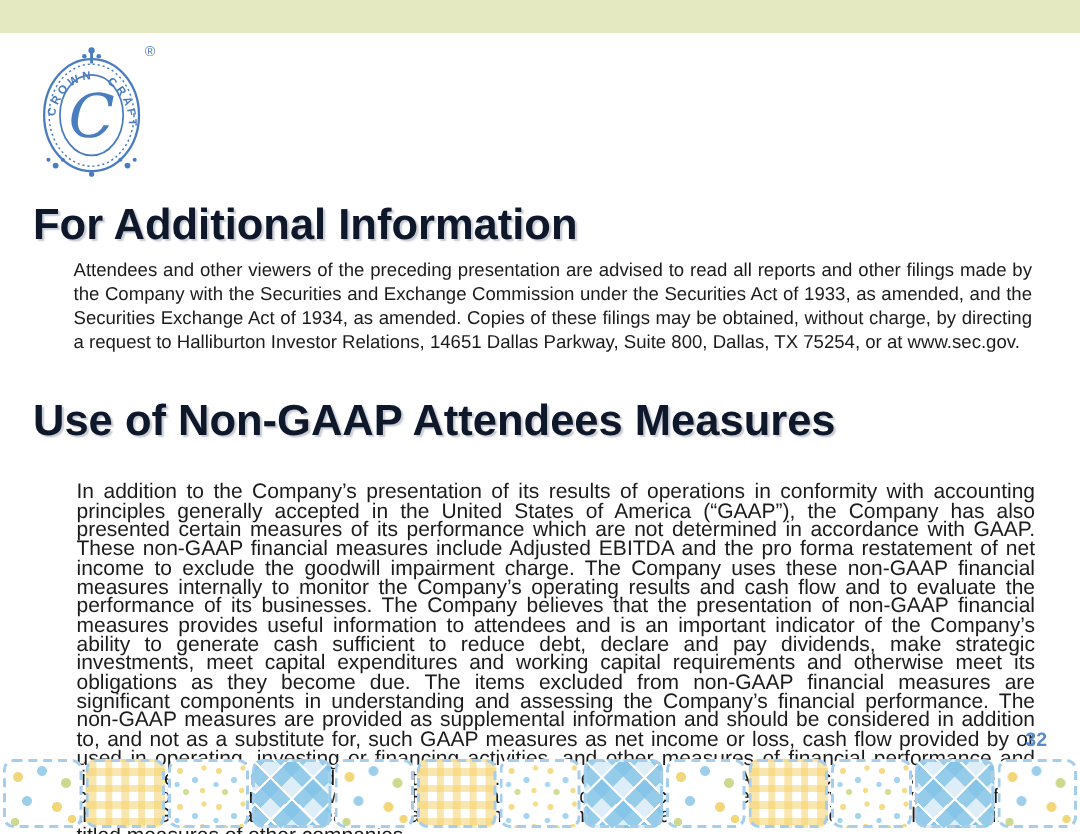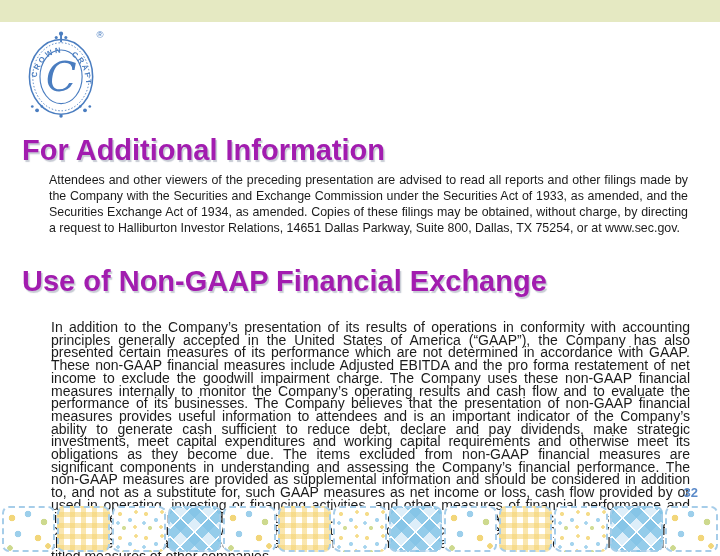--- a/index.html
+++ b/index.html
@@ -10,21 +10,21 @@
   .topbar{
     position:absolute;top:0;left:0;width:720px;height:22px;
     background:#e5e9c2;
   }
   .logo{
     position:absolute;left:16px;top:26px;width:92px;height:92px;
   }
   .heading{
     position:absolute;left:22px;
     font-family:"Liberation Sans",sans-serif;
-    font-weight:bold;font-size:29px;color:#a21caf;
+    font-weight:bold;font-size:29px;color:#0f172a;
     letter-spacing:0px;white-space:nowrap;
     text-shadow:1.5px 1.5px 1px rgba(130,140,160,0.45);
   }
   #heading-1{top:115px;}
   #heading-2{top:246px;}
   .bodytext{
     position:absolute;color:#1b1b1b;text-align:justify;
     font-family:"Liberation Sans",sans-serif;
   }
   #para-1{left:49px;top:161px;width:639px;font-size:12.4px;line-height:15.7px;}
@@ -113,21 +113,21 @@
     <textPath href="#logo-arc" startOffset="62%">CRAFTS</textPath>
   </text>
   <text x="45" y="68" font-family="DejaVu Serif,serif" font-style="italic" font-size="42" fill="#4a7dc0" text-anchor="middle">C</text>
   <text x="82" y="12" font-family="Liberation Sans,sans-serif" font-size="10" fill="#4a7dc0">®</text>
 </svg>
 
 <h1 class="heading" id="heading-1">For Additional Information</h1>
 
 <p class="bodytext" id="para-1"><span>Attendees and other viewers of the preceding presentation are advised to read all reports and other filings made by the Company with the Securities and Exchange Commission under the Securities Act of 1933, as amended, and the Securities Exchange Act of 1934, as amended.  Copies of these filings may be obtained, without charge, by directing a request to Halliburton Investor Relations, 14651 Dallas Parkway, Suite 800, Dallas, TX 75254, or at </span><span class="seclink">www.sec.gov</span><span>.</span></p>
 
-<h1 class="heading" id="heading-2">Use of Non-GAAP Financial Exchange</h1>
+<h1 class="heading" id="heading-2">Use of Non-GAAP Attendees Measures</h1>
 
 <p class="bodytext" id="para-2">In addition to the Company’s presentation of its results of operations in conformity with accounting principles generally accepted in the United States of America (“GAAP”), the Company has also presented certain measures of its performance which are not determined in accordance with GAAP.  These non-GAAP financial measures include Adjusted EBITDA and the pro forma restatement of net income to exclude the goodwill impairment charge.  The Company uses these non-GAAP financial measures internally to monitor the Company’s operating results and cash flow and to evaluate the performance of its businesses.  The Company believes that the presentation of non-GAAP financial measures provides useful information to attendees and is an important indicator of the Company’s ability to generate cash sufficient to reduce debt, declare and pay dividends, make strategic investments, meet capital expenditures and working capital requirements and otherwise meet its obligations as they become due.  The items excluded from non-GAAP financial measures are significant components in understanding and assessing the Company’s financial performance.  The non-GAAP measures are provided as supplemental information and should be considered in addition to, and not as a substitute for, such GAAP measures as net income or loss, cash flow provided by or used in operating, investing or financing activities, and other measures of financial performance and liquidity reported in accordance with GAAP.  Because these non-GAAP financial measures are not calculated in accordance with GAAP, companies typically calculate them in varying ways.  Therefore, the non-GAAP financial measures, as presented by the Company, may not be comparable to similarly titled measures of other companies.</p>
 
 <div class="pagenum">32</div>
 
 <div class="quilt">
     <div class="patch dots"></div>
     <div class="patch gingham"></div>
     <div class="patch confetti"></div>
     <div class="patch argyle"></div>

